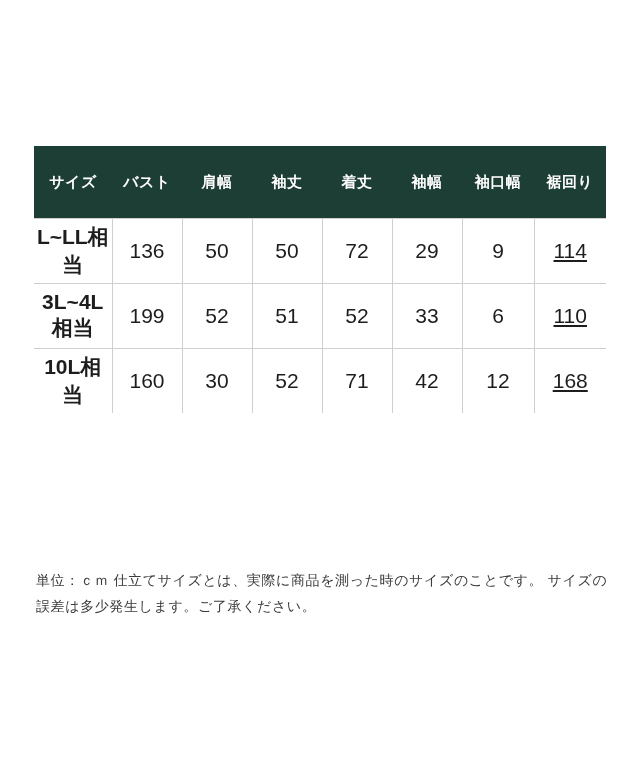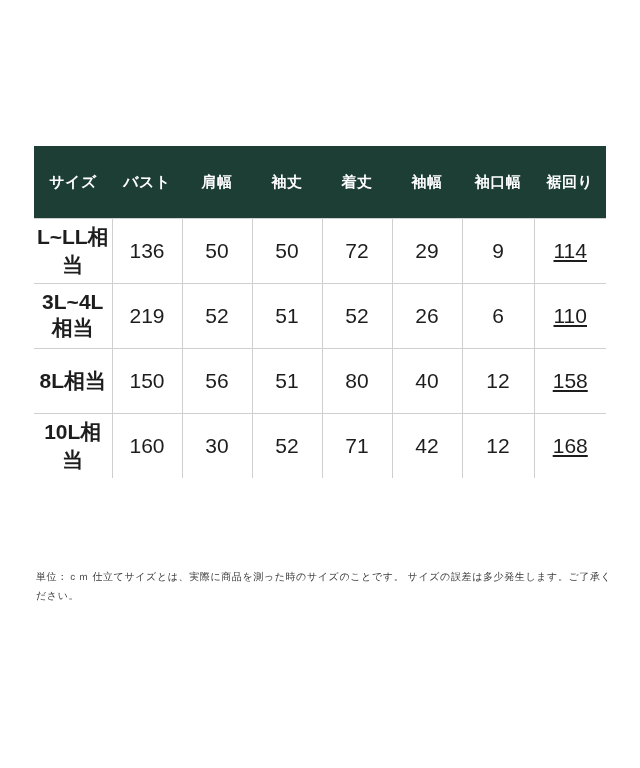--- a/index.html
+++ b/index.html
@@ -67,21 +67,21 @@
   .rh-xs { font-size: 9.5px; }
   .rh-sm { font-size: 9.5px; }
   .rh-md { font-size: 13px; }
   .rh-lg { font-size: 12px; }
 
   .note {
     position: absolute;
     left: 36px;
     top: 568px;
     width: 576px;
-    font-size: 10px;
+    font-size: 14px;
     line-height: 1.85;
     color: #3a3a3a;
     letter-spacing: 0.6px;
   }
 </style>
 </head>
 <body>
 
 <div class="page">
 
@@ -105,37 +105,27 @@
           <td>136</td>
           <td>50</td>
           <td>50</td>
           <td>72</td>
           <td>29</td>
           <td>9</td>
           <td>114</td>
         </tr>
         <tr>
           <td class="rowhead rh-xs">3L~4L相当</td>
-          <td>219</td>
+          <td>199</td>
           <td>52</td>
           <td>51</td>
           <td>52</td>
-          <td>26</td>
+          <td>33</td>
           <td>6</td>
           <td>110</td>
-        </tr>
-        <tr>
-          <td class="rowhead rh-md">8L相当</td>
-          <td>150</td>
-          <td>56</td>
-          <td>51</td>
-          <td>80</td>
-          <td>40</td>
-          <td>12</td>
-          <td>158</td>
         </tr>
         <tr>
           <td class="rowhead rh-lg">10L相当</td>
           <td>160</td>
           <td>30</td>
           <td>52</td>
           <td>71</td>
           <td>42</td>
           <td>12</td>
           <td>168</td>

